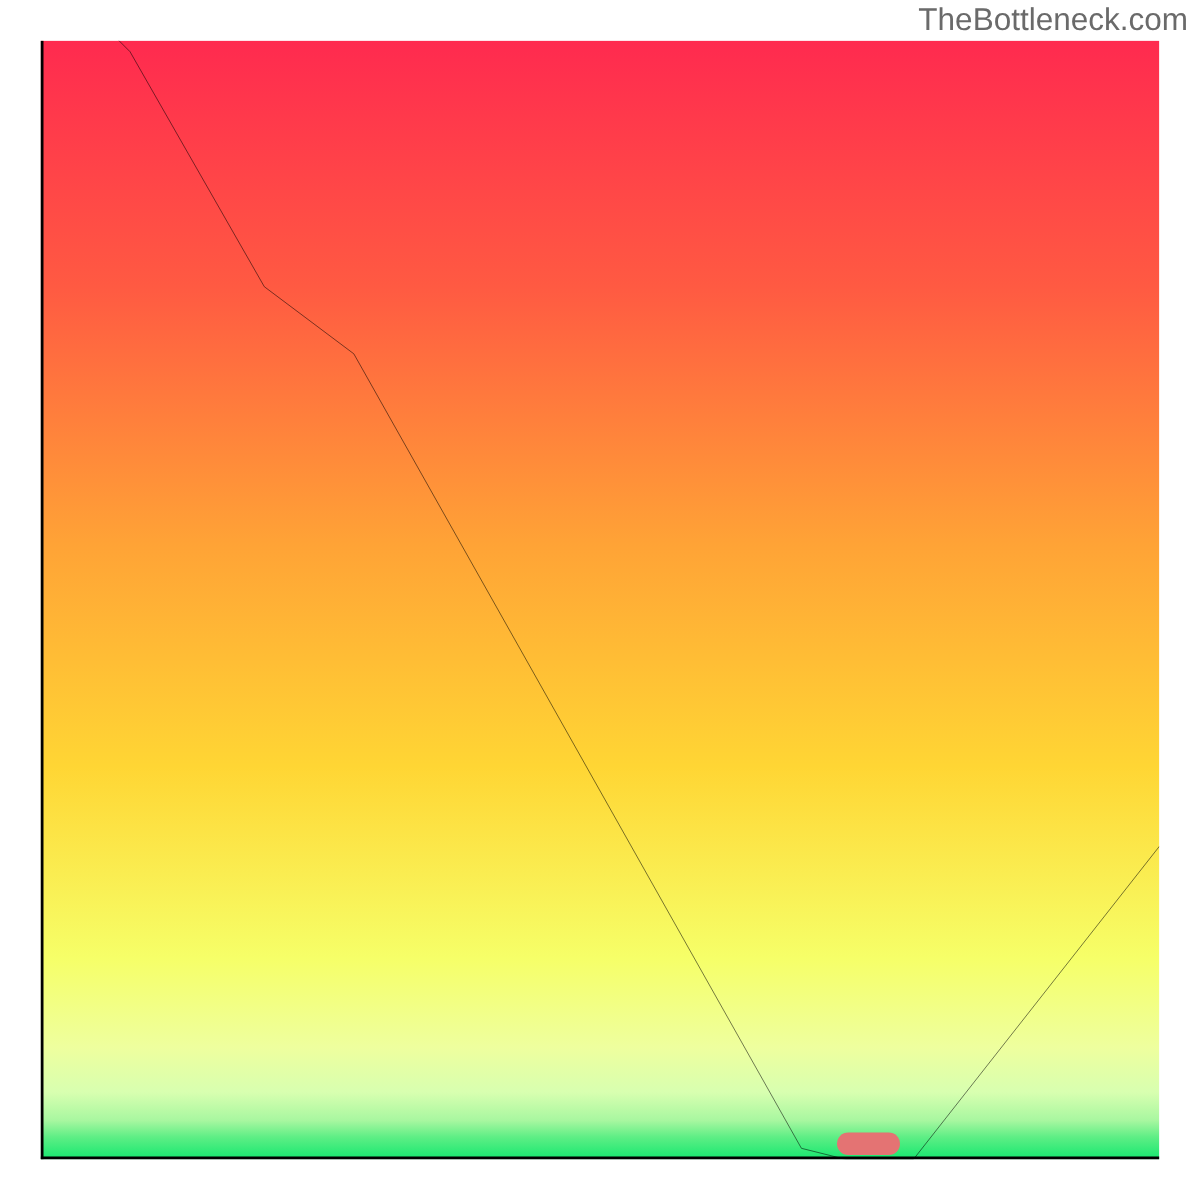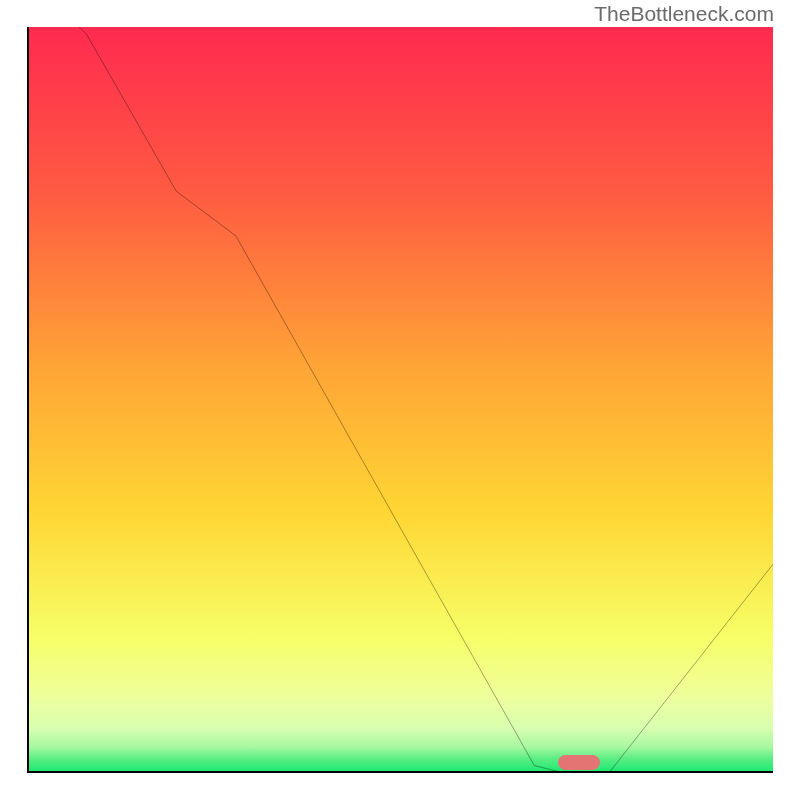--- a/index.html
+++ b/index.html
@@ -7,21 +7,21 @@
     padding: 0;
     width: 800px;
     height: 800px;
     background: #ffffff;
     position: relative;
     font-family: Arial, sans-serif;
   }
   .watermark {
     position: absolute;
     top: 2px;
-    right: 26px;
+    right: 8px;
     color: #6a6a6a;
     font-size: 21px;
     font-weight: 500;
     z-index: 2;
   }
   .plot-area {
     position: absolute;
     left: 27px;
     top: 27px;
     width: 746px;

